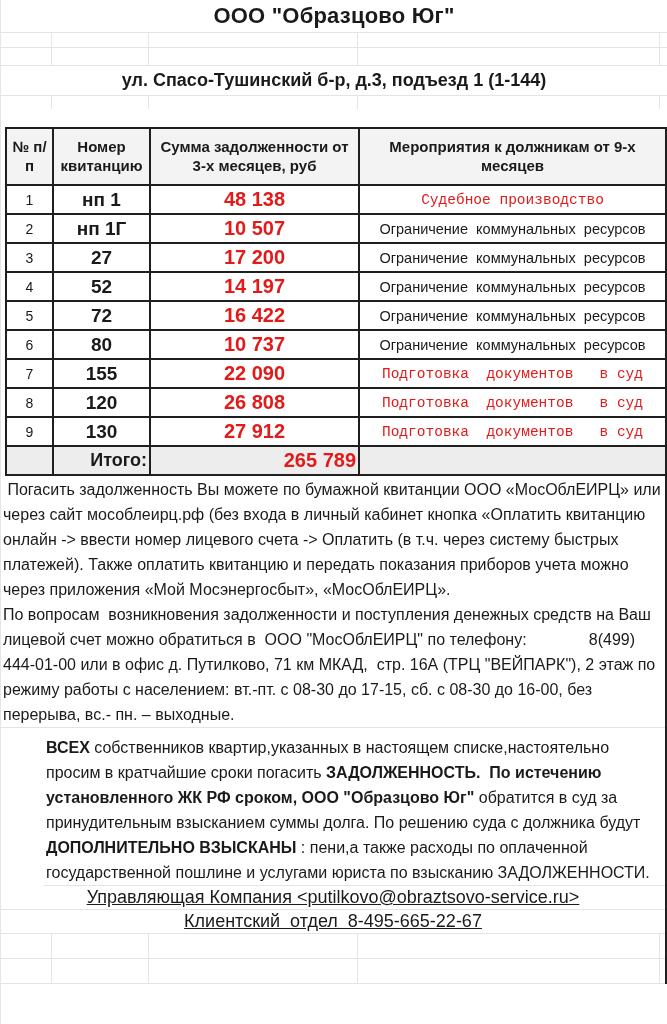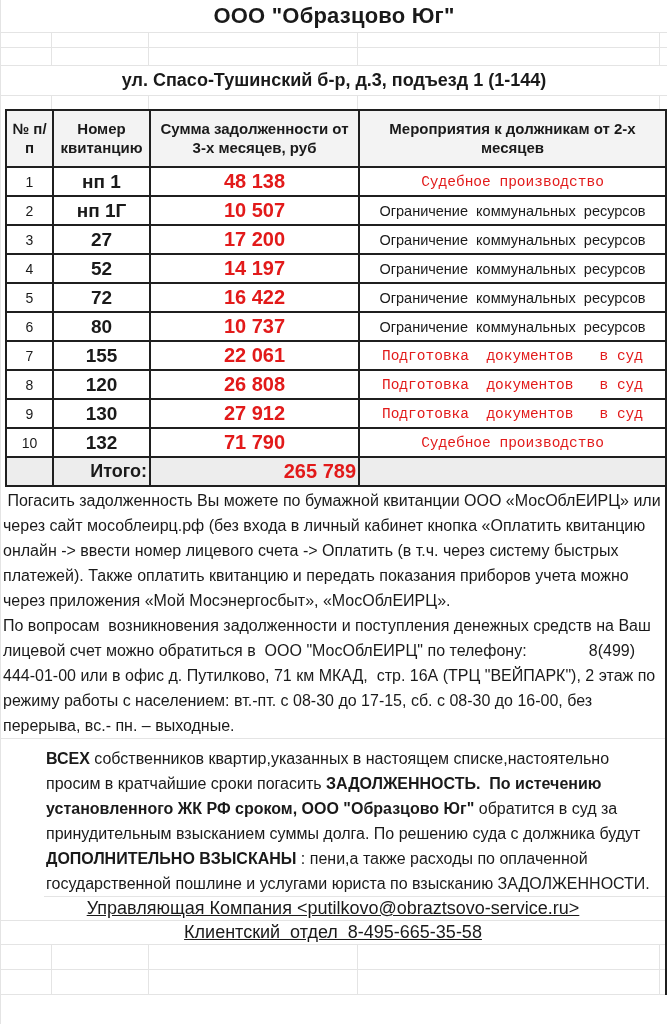--- a/index.html
+++ b/index.html
@@ -26,21 +26,21 @@
   .spacer.sF{height:13px;border-bottom:none;}
   .spacer .gc{border-right:1px solid var(--grid);height:100%;}
   .gc.c1{width:51px;}
   .gc.c2{width:97px;}
   .gc.c3{width:209px;}
   .gc.c4{width:302px;}
   .gc.c5{flex:1;border-right:none;}
 
   
   .tbl-wrap{padding-left:4px;}
-  table.debt{border-collapse:collapse;width:660px;table-layout:fixed;}
+  table.debt{border-collapse:collapse;width:660px;table-layout:fixed;margin-top:18px;}
   table.debt col.w1{width:47px;}
   table.debt col.w2{width:97px;}
   table.debt col.w3{width:209px;}
   table.debt col.w4{width:307px;}
   table.debt th,table.debt td{border:2px solid var(--tbl);text-align:center;
     vertical-align:middle;padding:0 2px;overflow:hidden;}
   table.debt th{height:57px;font-size:15px;font-weight:bold;line-height:1.25;
     background:#f3f3f3;white-space:pre-line;}
   table.debt td{height:29px;}
   td.cell-num{font-size:14px;font-weight:normal;}
@@ -108,21 +108,21 @@
             <col class="w1">
             <col class="w2">
             <col class="w3">
             <col class="w4">
           </colgroup>
         <thead>
           <tr>
             <th>№ п/п</th>
             <th>Номер квитанцию</th>
             <th>Сумма  задолженности от  3-х месяцев, руб</th>
-            <th>Мероприятия к должникам от 2-х месяцев</th>
+            <th>Мероприятия к должникам от 9-х месяцев</th>
           </tr>
         </thead>
         <tbody>
   <tr>
     <td class="cell-num">1</td>
     <td class="cell-apt">нп 1</td>
     <td class="cell-sum">48 138</td>
     <td class="cell-act red">Судебное производство</td>
   </tr>
 
@@ -157,64 +157,58 @@
   <tr>
     <td class="cell-num">6</td>
     <td class="cell-apt">80</td>
     <td class="cell-sum">10 737</td>
     <td class="cell-act">Ограничение  коммунальных  ресурсов</td>
   </tr>
 
   <tr>
     <td class="cell-num">7</td>
     <td class="cell-apt">155</td>
-    <td class="cell-sum">22 061</td>
+    <td class="cell-sum">22 090</td>
     <td class="cell-act red">Подготовка  документов   в суд</td>
   </tr>
 
   <tr>
     <td class="cell-num">8</td>
     <td class="cell-apt">120</td>
     <td class="cell-sum">26 808</td>
     <td class="cell-act red">Подготовка  документов   в суд</td>
   </tr>
 
   <tr>
     <td class="cell-num">9</td>
     <td class="cell-apt">130</td>
     <td class="cell-sum">27 912</td>
     <td class="cell-act red">Подготовка  документов   в суд</td>
   </tr>
 
-  <tr>
-    <td class="cell-num">10</td>
-    <td class="cell-apt">132</td>
-    <td class="cell-sum">71 790</td>
-    <td class="cell-act red">Судебное производство</td>
-  </tr>
 </tbody>
         <tfoot>
           <tr class="total-row">
             <td class="cell-num"></td>
             <td class="cell-apt">Итого:</td>
             <td class="cell-sum">265 789</td>
             <td class="cell-act"></td>
           </tr>
         </tfoot>
       </table>
     </div>
 
     <div class="notes block1"><div><span> Погасить задолженность Вы можете по бумажной квитанции ООО «МосОблЕИРЦ» или через сайт мособлеирц.рф (без входа в личный кабинет кнопка «Оплатить квитанцию онлайн -&gt; ввести номер лицевого счета -&gt; Оплатить (в т.ч. через систему быстрых платежей). Также оплатить квитанцию и передать показания приборов учета можно через приложения «Мой Мосэнергосбыт», «МосОблЕИРЦ».</span></div><div><span>По вопросам  возникновения задолженности и поступления денежных средств на Ваш лицевой счет можно обратиться в  ООО "МосОблЕИРЦ" по телефону:              8(499) 444-01-00 или в офис д. Путилково, 71 км МКАД,  стр. 16А (ТРЦ "ВЕЙПАРК"), 2 этаж по режиму работы с населением: вт.-пт. с 08-30 до 17-15, сб. с 08-30 до 16-00, без перерыва, вс.- пн. – выходные.</span></div></div>
     <div class="notes block2"><div><b>ВСЕХ</b><span> собственников квартир,указанных в настоящем списке,настоятельно просим в кратчайшие сроки погасить </span><b>ЗАДОЛЖЕННОСТЬ.  По истечению установленного ЖК РФ сроком, ООО "Образцово Юг"</b><span> обратится в суд за принудительным взысканием суммы долга. По решению суда с должника будут </span><b>ДОПОЛНИТЕЛЬНО ВЗЫСКАНЫ</b><span> : пени,а также расходы по оплаченной государственной пошлине и услугами юриста по взысканию ЗАДОЛЖЕННОСТИ.</span></div></div>
 
     <div class="footer-line">
       <span>Управляющая Компания &lt;putilkovo@obraztsovo-service.ru&gt;</span>
     </div>
     <div class="footer-line">
-      <span>Клиентский  отдел  8-495-665-35-58</span>
+      <span>Клиентский  отдел  8-495-665-22-67</span>
     </div>
 
     <div class="empty-grid">
       <div class="erow">
           <div class="gc c1"></div>
           <div class="gc c2"></div>
           <div class="gc c3"></div>
           <div class="gc c4"></div>
           <div class="gc c5"></div>
         </div>

